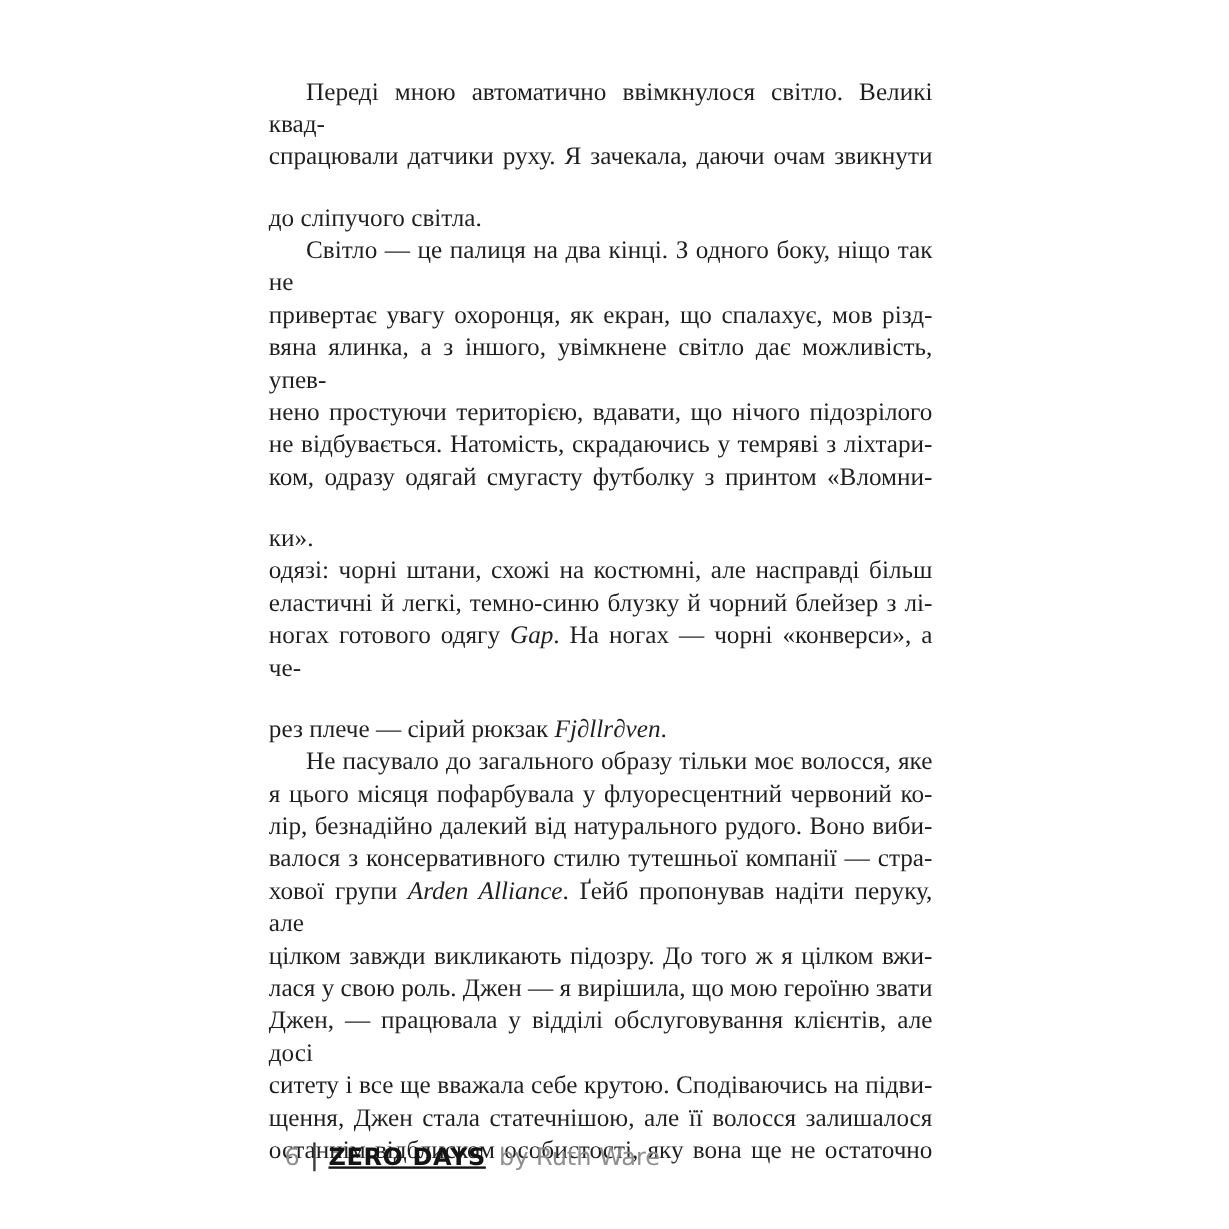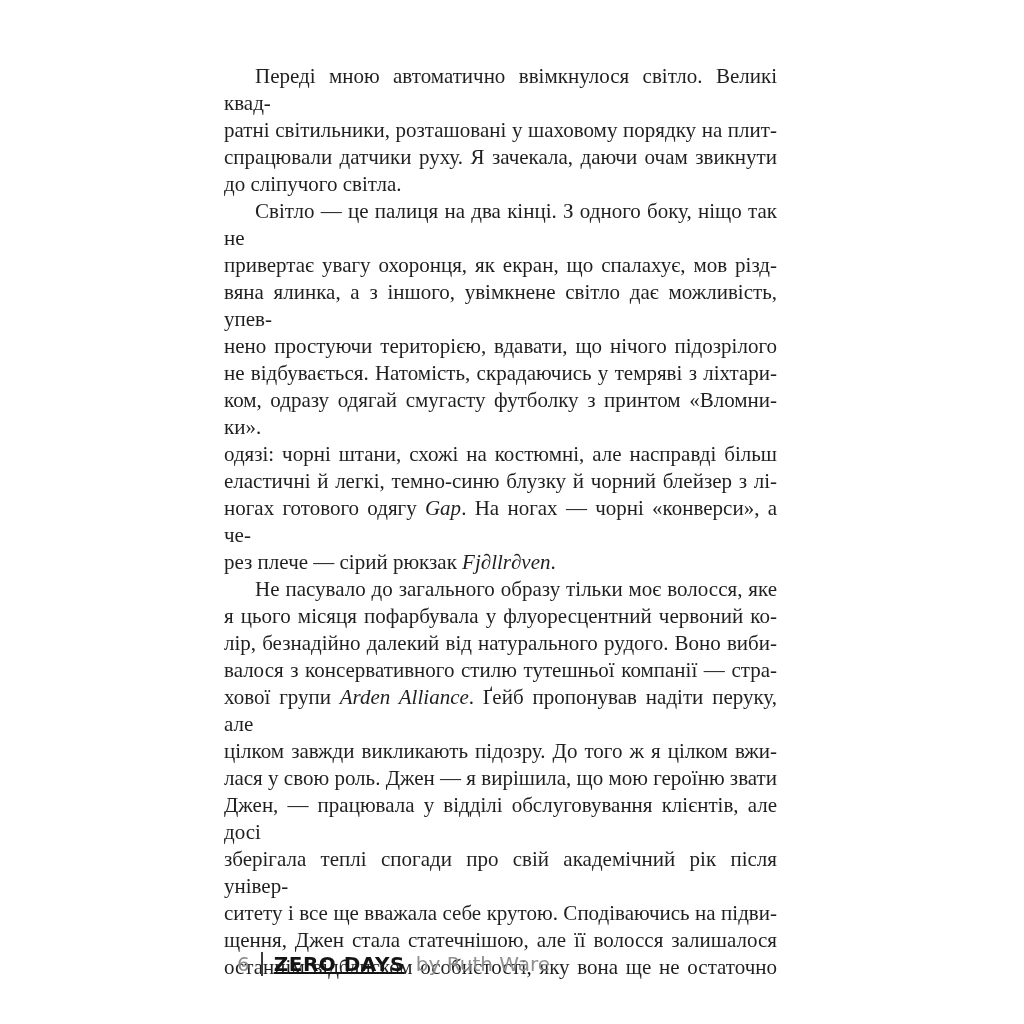--- a/index.html
+++ b/index.html
@@ -28,20 +28,21 @@
     margin: 0;
   }
   .line {
     text-align: justify;
     text-align-last: justify;
     white-space: normal;
   }
   .line.last {
     text-align: left;
     text-align-last: left;
+    margin-top: 24px;
   }
   .line.first {
     text-indent: 31px;
   }
   .italic {
     font-style: italic;
   }
   .footer {
     position: absolute;
     left: 237px;
@@ -73,21 +74,20 @@
   }
 </style>
 </head>
 <body>
 
 <div class="page">
 
   <div class="text-block" id="text-block">
       <div class="paragraph">
         <div class="line first"><span>Переді мною автоматично ввімкнулося світло. Великі квад-</span></div>
-        <div class="line"><span>ратні світильники, розташовані у шаховому порядку на плит-</span></div>
         <div class="line"><span>спрацювали датчики руху. Я зачекала, даючи очам звикнути</span></div>
         <div class="line last"><span>до сліпучого світла.</span></div>
       </div>
       <div class="paragraph">
         <div class="line first"><span>Світло — це палиця на два кінці. З одного боку, ніщо так не</span></div>
         <div class="line"><span>привертає увагу охоронця, як екран, що спалахує, мов різд-</span></div>
         <div class="line"><span>вяна ялинка, а з іншого, увімкнене світло дає можливість, упев-</span></div>
         <div class="line"><span>нено простуючи територією, вдавати, що нічого підозрілого</span></div>
         <div class="line"><span>не відбувається. Натомість, скрадаючись у темряві з ліхтари-</span></div>
         <div class="line"><span>ком, одразу одягай смугасту футболку з принтом «Вломни-</span></div>
@@ -101,21 +101,20 @@
       </div>
       <div class="paragraph">
         <div class="line first"><span>Не пасувало до загального образу тільки моє волосся, яке</span></div>
         <div class="line"><span>я цього місяця пофарбувала у флуоресцентний червоний ко-</span></div>
         <div class="line"><span>лір, безнадійно далекий від натурального рудого. Воно виби-</span></div>
         <div class="line"><span>валося з консервативного стилю тутешньої компанії — стра-</span></div>
         <div class="line"><span>хової групи </span><span class="italic">Arden Alliance</span><span>. Ґейб пропонував надіти перуку, але</span></div>
         <div class="line"><span>цілком завжди викликають підозру. До того ж я цілком вжи-</span></div>
         <div class="line"><span>лася у свою роль. Джен — я вирішила, що мою героїню звати</span></div>
         <div class="line"><span>Джен, — працювала у відділі обслуговування клієнтів, але досі</span></div>
-        <div class="line"><span>зберігала теплі спогади про свій академічний рік після універ-</span></div>
         <div class="line"><span>ситету і все ще вважала себе крутою. Сподіваючись на підви-</span></div>
         <div class="line"><span>щення, Джен стала статечнішою, але її волосся залишалося</span></div>
         <div class="line"><span>останнім відблиском особистості, яку вона ще не остаточно</span></div>
       </div>
     </div>
 
   <div class="footer">
     <span class="page-num">6</span>
     <span class="footer-divider"></span>
     <span class="book-title">ZERO DAYS</span>

